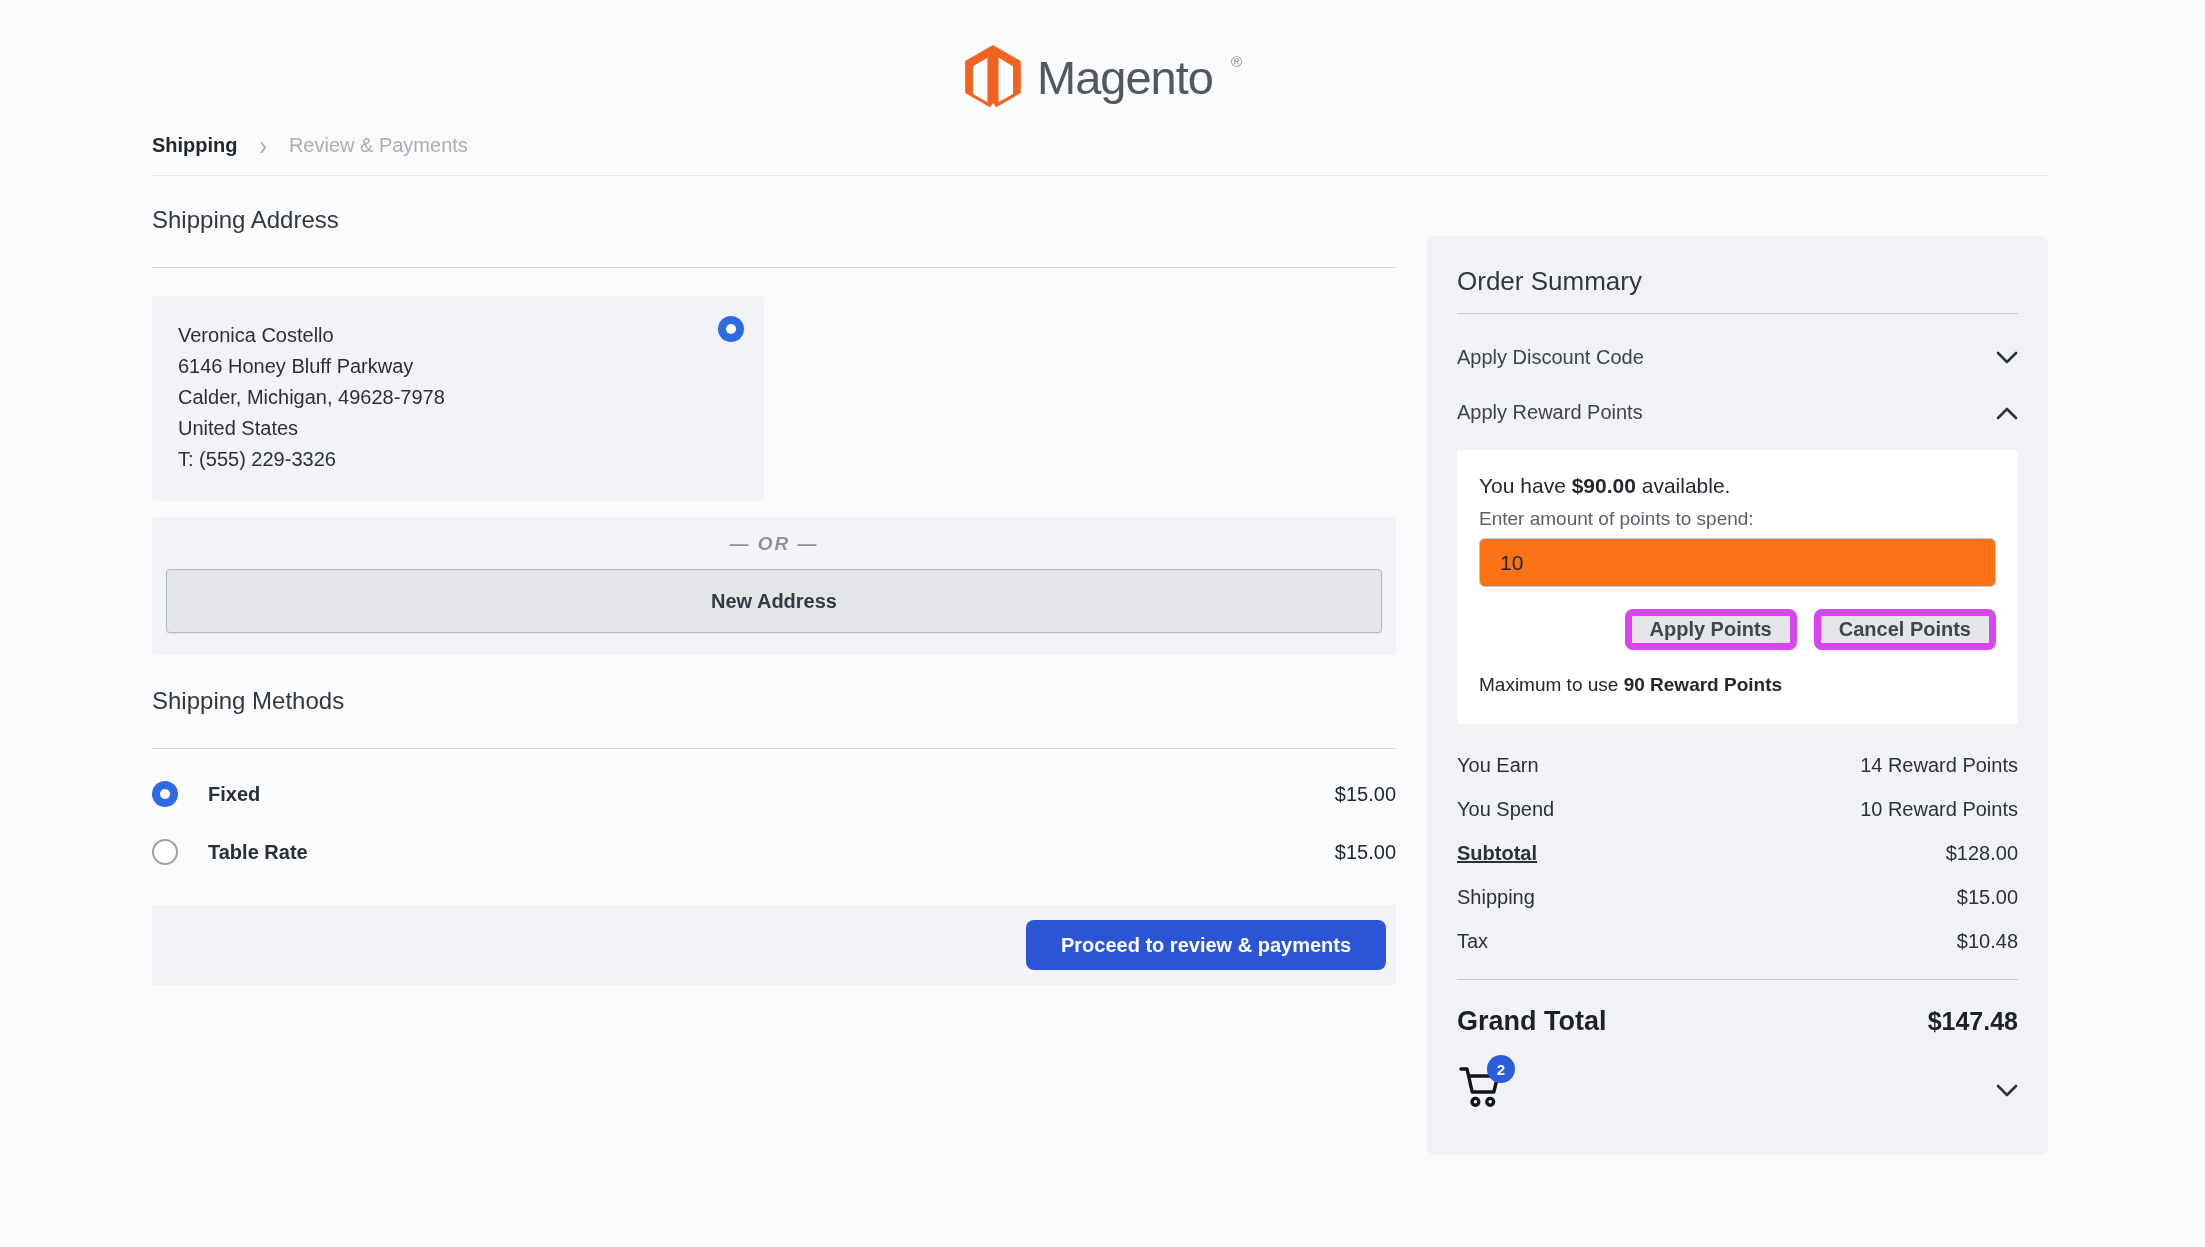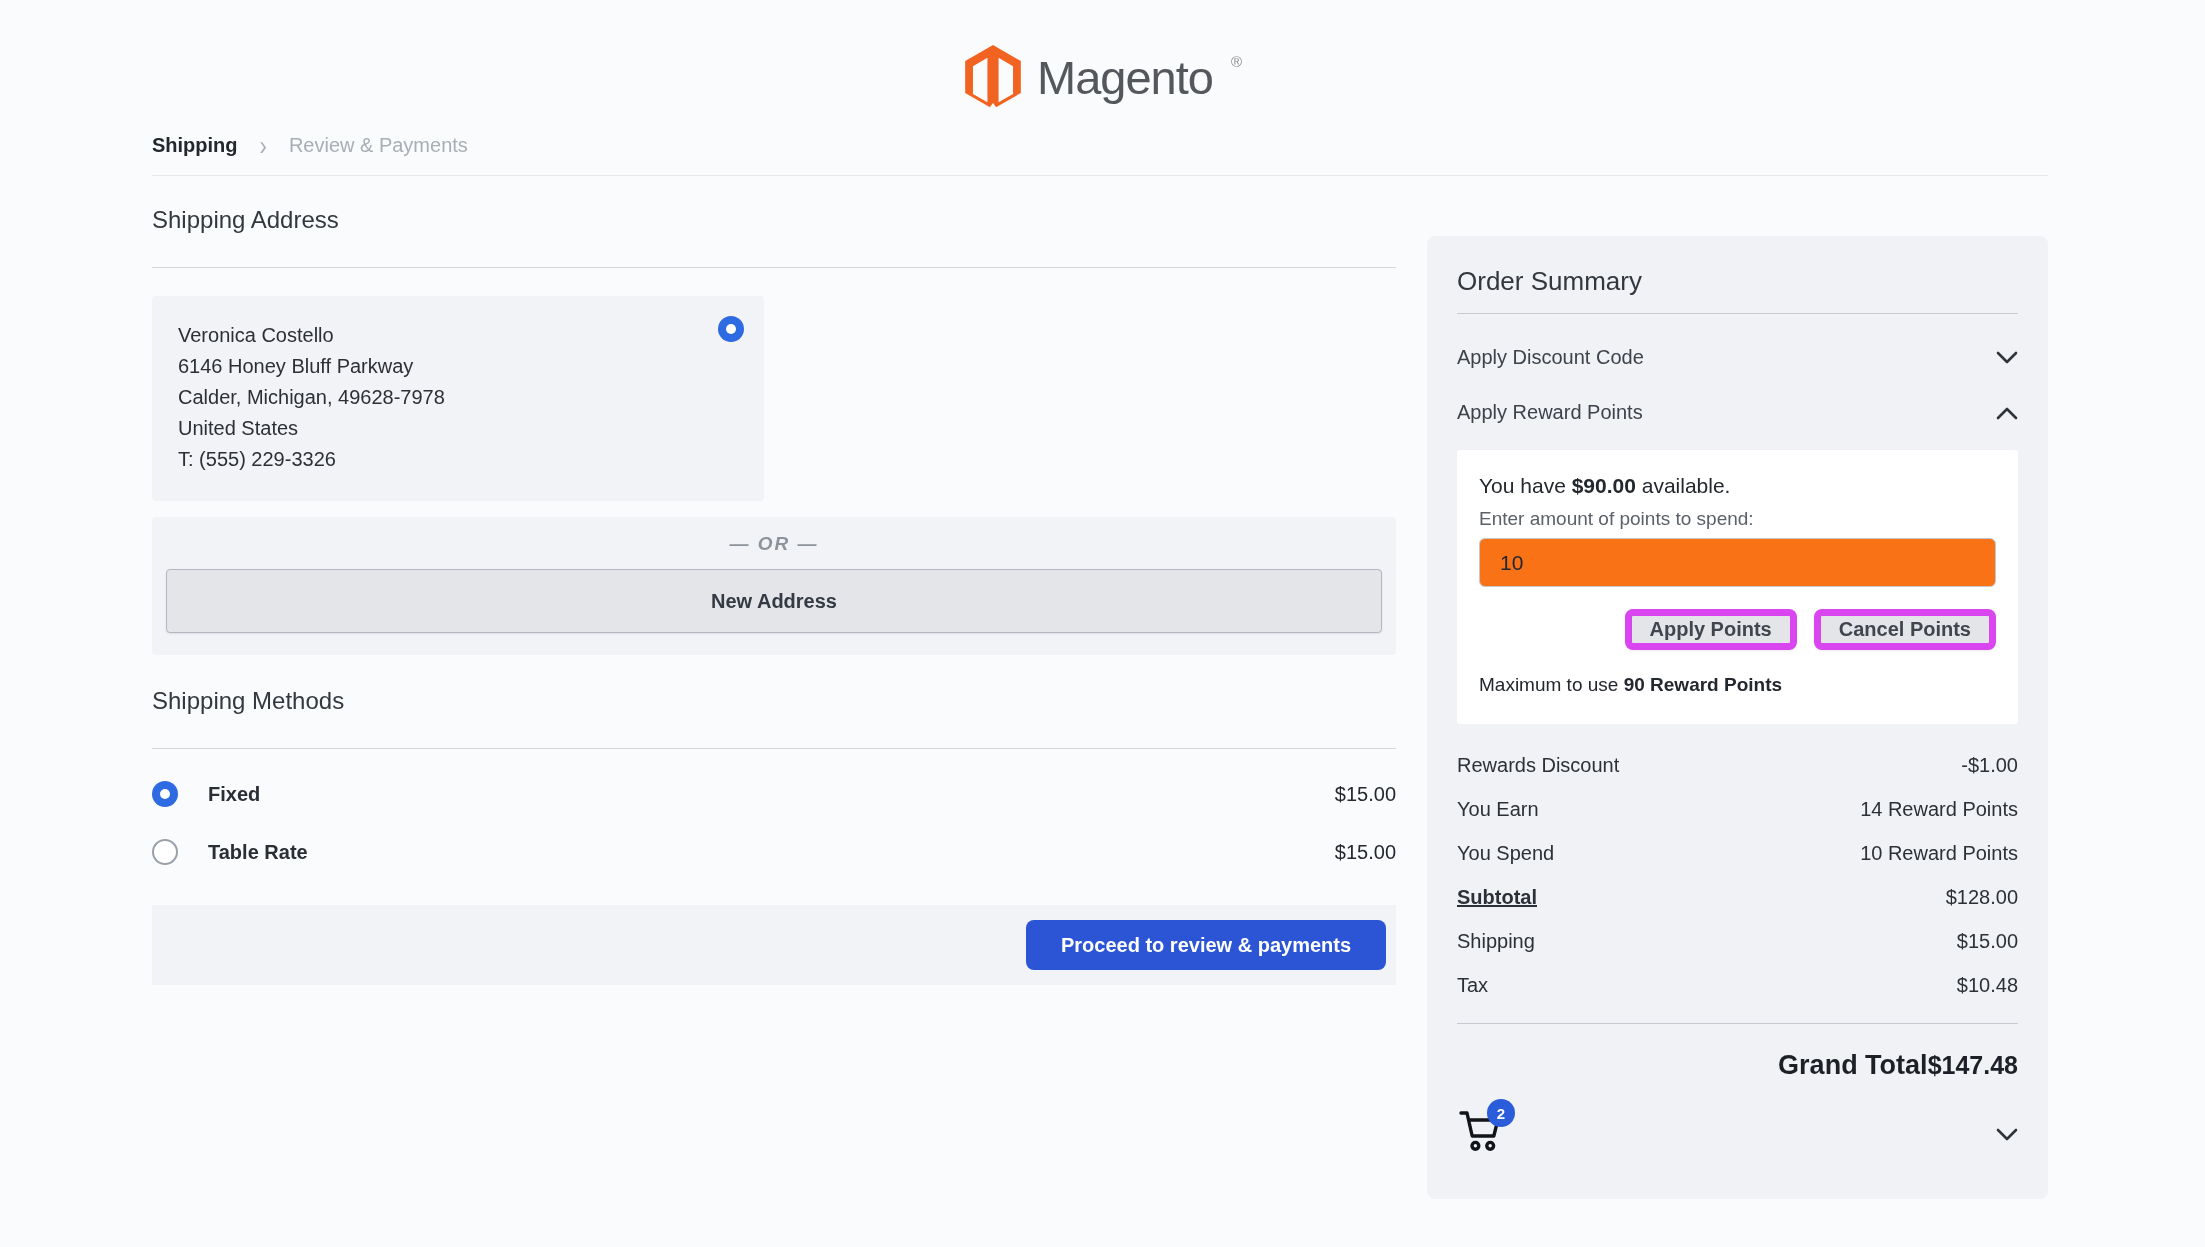--- a/index.html
+++ b/index.html
@@ -55,21 +55,21 @@
   .points-label { margin-top:10px; font-size:19px; color:#5b6168; }
   .points-input { margin-top:8px; width:100%; height:49px; border:1px solid #c3c8d0; border-radius:6px; font-family:inherit; font-size:21px; color:#23272e; padding:0 20px; background:#f97316; }
   .points-btns { margin-top:22px; display:flex; justify-content:flex-end; gap:17px; }
   .pt-btn { height:41px; padding:0 18px; background:#e3e5e9; border:7px solid #d946ef; border-radius:8px; font-family:inherit; font-size:20px; font-weight:bold; color:#41464e; cursor:pointer; box-shadow:0 1px 2px rgba(0,0,0,.08); }
   .max-line { margin-top:24px; font-size:19px; color:#23272e; }
   .max-line b { font-weight:bold; }
   .totals { margin-top:30px; }
   .total-row { display:flex; justify-content:space-between; font-size:20px; color:#2c3138; margin-bottom:21px; }
   .total-row.bold-label .t-label { font-weight:bold;text-decoration:underline; }
   .summary-hr { border:none; border-top:1px solid #c6c9cf; margin:26px 0 0; }
-  .grand-row { display:flex; justify-content:flex-end; align-items:center; margin-top:26px; }
+  .grand-row { display:flex; justify-content:space-between; align-items:center; margin-top:26px; }
   .grand-label { font-size:27px; font-weight:bold; color:#1d2127; }
   .grand-value { font-size:25px; font-weight:bold; color:#1d2127; }
   .cart-row { display:flex; align-items:center; margin-top:26px; }
   .cart-wrap { position:relative; width:52px; height:56px; cursor:pointer; }
   .cart-badge { position:absolute; top:-8px; right:-6px; width:28px; height:28px; border-radius:50%; background:#2b5cd9; color:#ffffff; font-size:15px; font-weight:bold; display:flex; align-items:center; justify-content:center; }
   .cart-row .chev { margin-left:auto; cursor:pointer; }
 </style>
 </head>
 <body>
 
@@ -159,24 +159,20 @@
           <input class="points-input" type="text" value="10" style="">
           <div class="points-btns">
             <button class="pt-btn">Apply Points</button>
             <button class="pt-btn">Cancel Points</button>
           </div>
           <div class="max-line"><span>Maximum to use </span><b>90 Reward Points</b></div>
         </div>
 
         <div class="totals">
           <div class="total-row">
-            <span class="t-label">Rewards Discount</span>
-            <span class="t-value">-$1.00</span>
-          </div>
-          <div class="total-row">
             <span class="t-label">You Earn</span>
             <span class="t-value">14 Reward Points</span>
           </div>
           <div class="total-row">
             <span class="t-label">You Spend</span>
             <span class="t-value">10 Reward Points</span>
           </div>
           <div class="total-row bold-label">
             <span class="t-label">Subtotal</span>
             <span class="t-value">$128.00</span>

